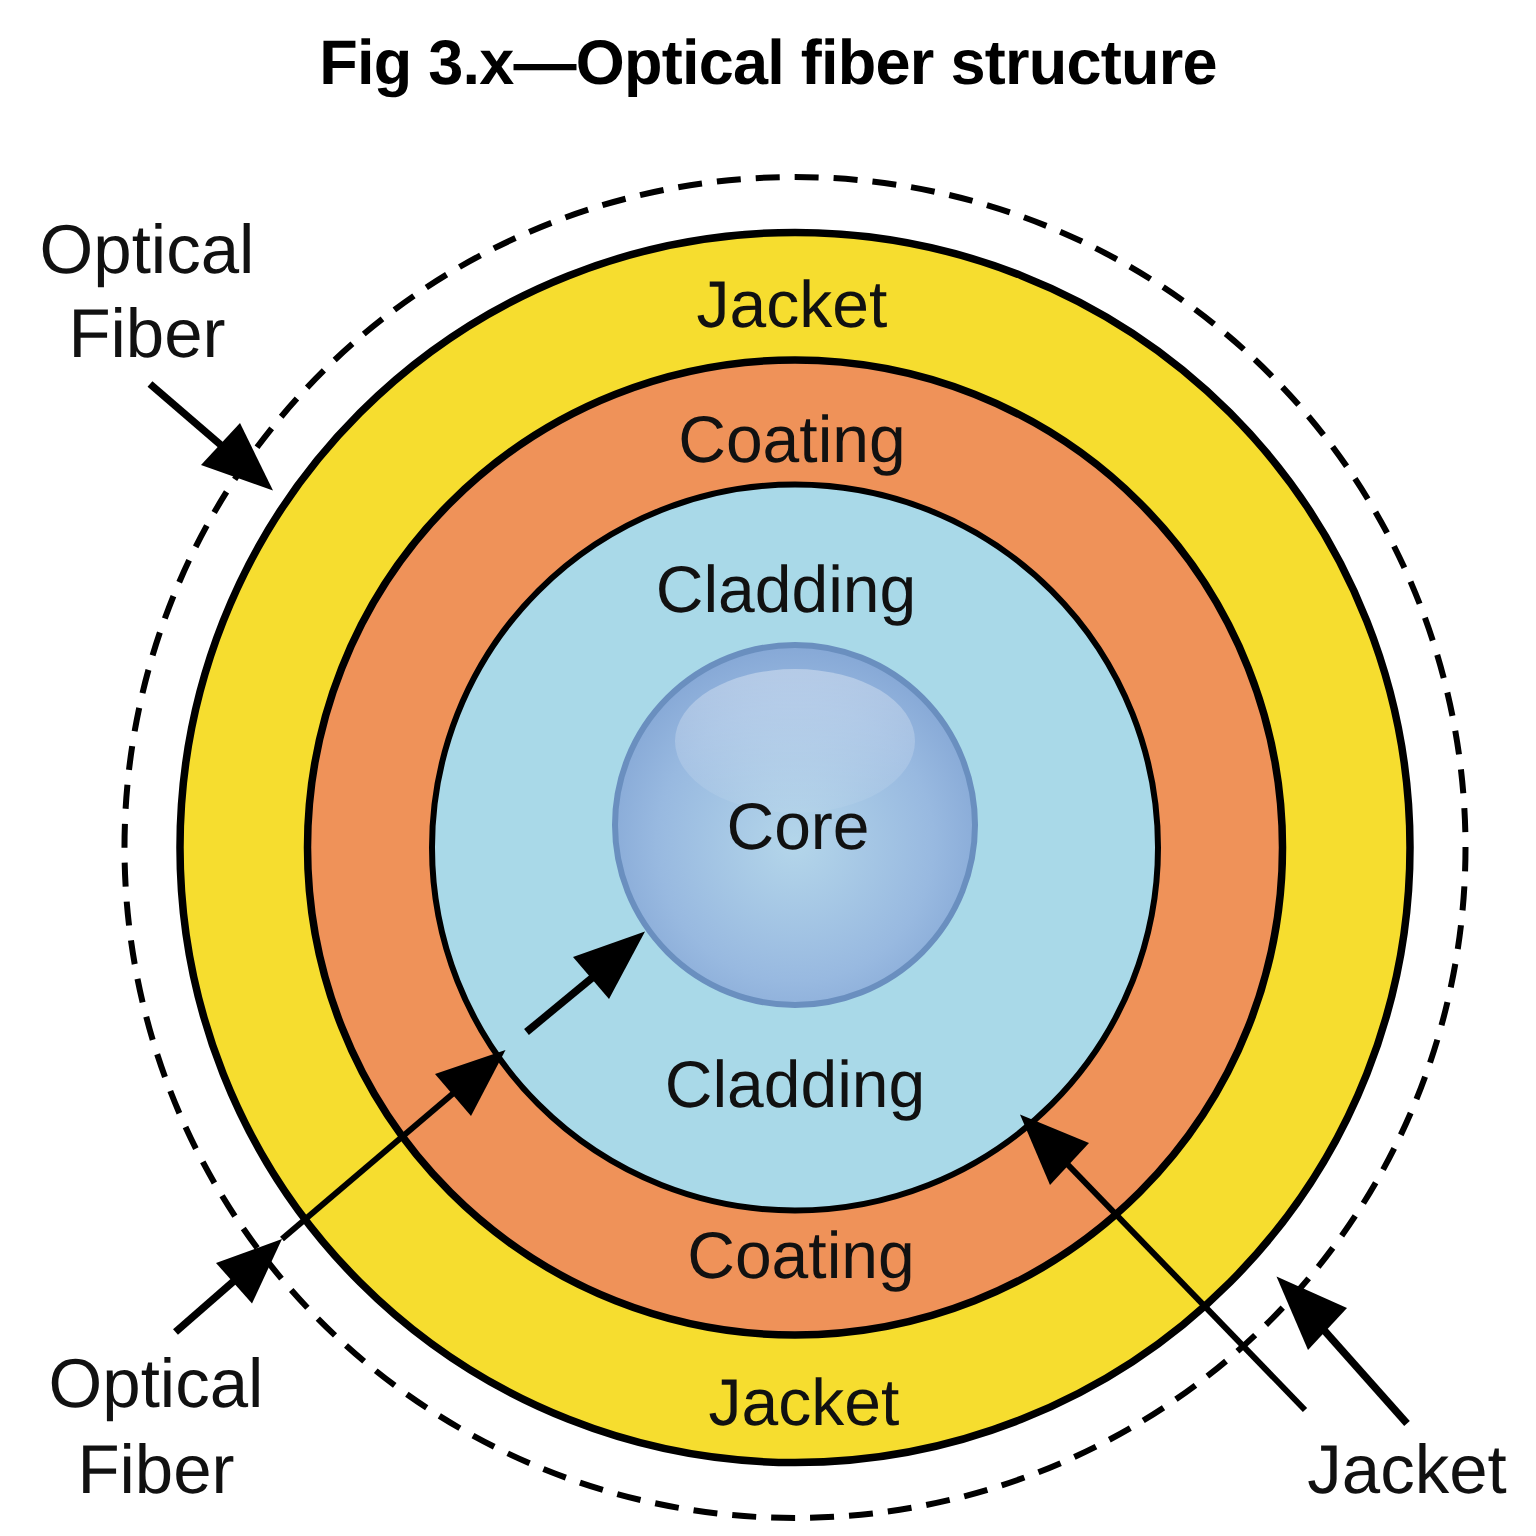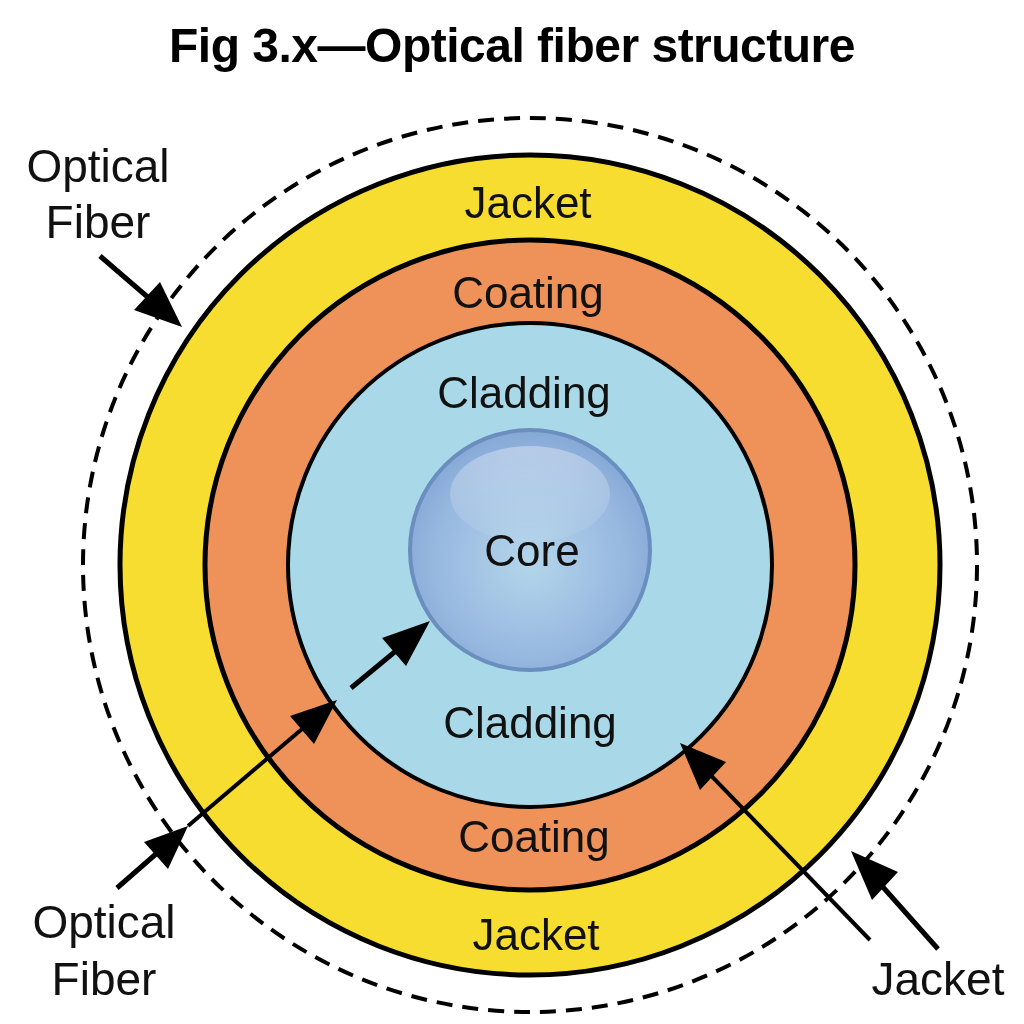--- a/index.html
+++ b/index.html
@@ -1,17 +1,17 @@
 <!DOCTYPE html>
 <html><head>
 <meta charset="utf-8">
 <style>
   html, body { margin:0; padding:0; background:#ffffff; }
   body { width:1024px; height:1024px; position:relative; overflow:hidden; font-family:"Liberation Sans", sans-serif; }
-  #title { position:absolute; left:0; top:18px; width:1024px; text-align:center; font-size:48px; font-weight:bold; color:#000; letter-spacing:-0.5px; }
+  #title { position:absolute; left:0; top:18px; width:1024px; text-align:center; font-size:42px; font-weight:bold; color:#000; letter-spacing:-0.5px; }
   svg#diagram { position:absolute; left:0; top:0; }
   .lbl { font-family:"Liberation Sans", sans-serif; fill:#111; }
 </style>
 </head>
 <body>
 
 <div id="title">Fig 3.x—Optical fiber structure</div>
 
 <svg id="diagram" width="1024" height="1024" viewBox="0 0 1024 1024">
   <defs>

